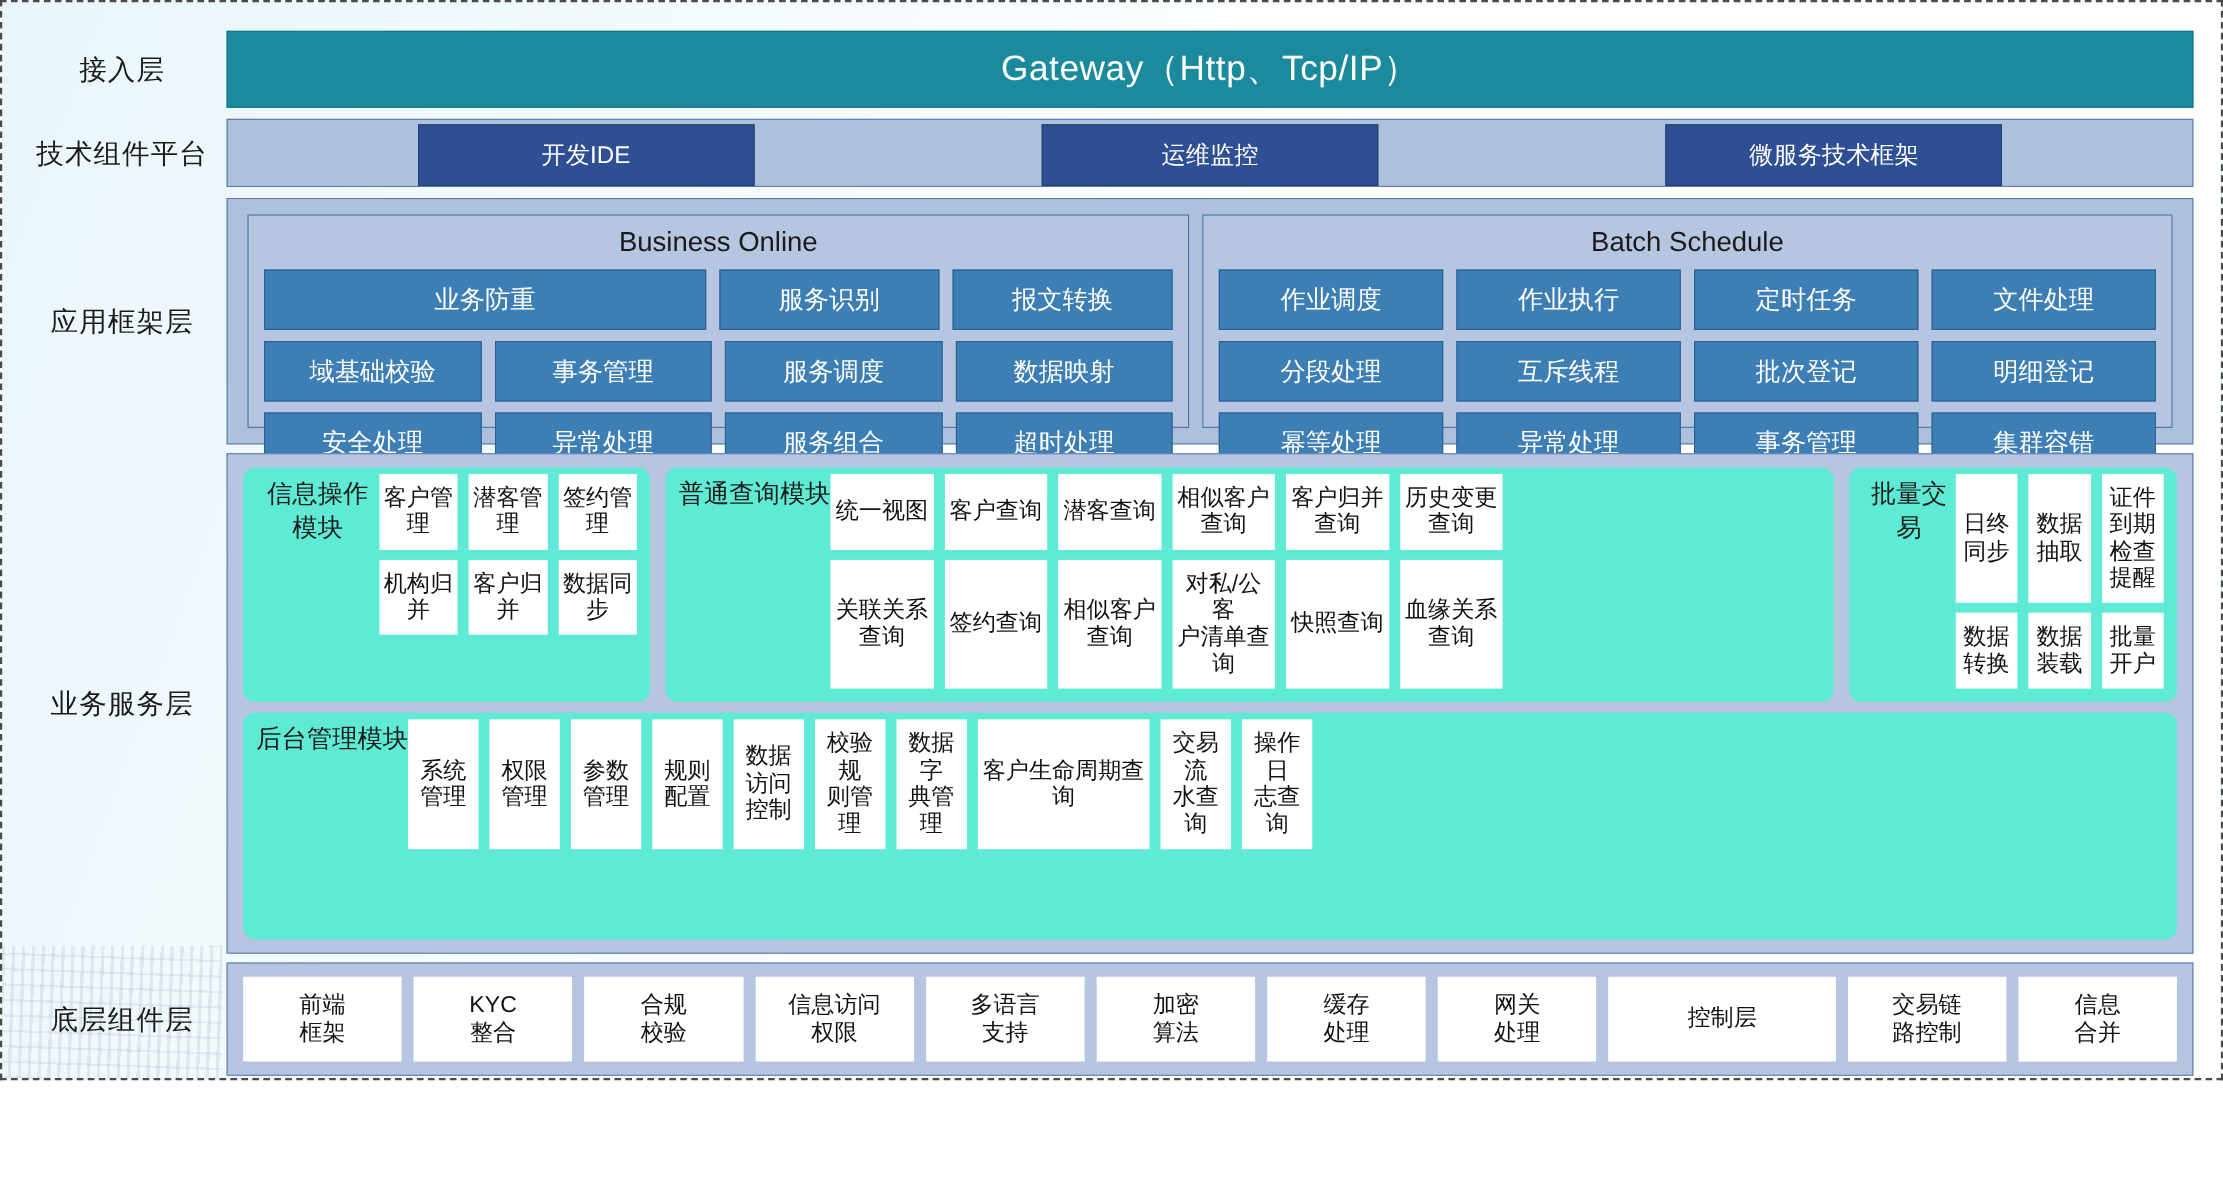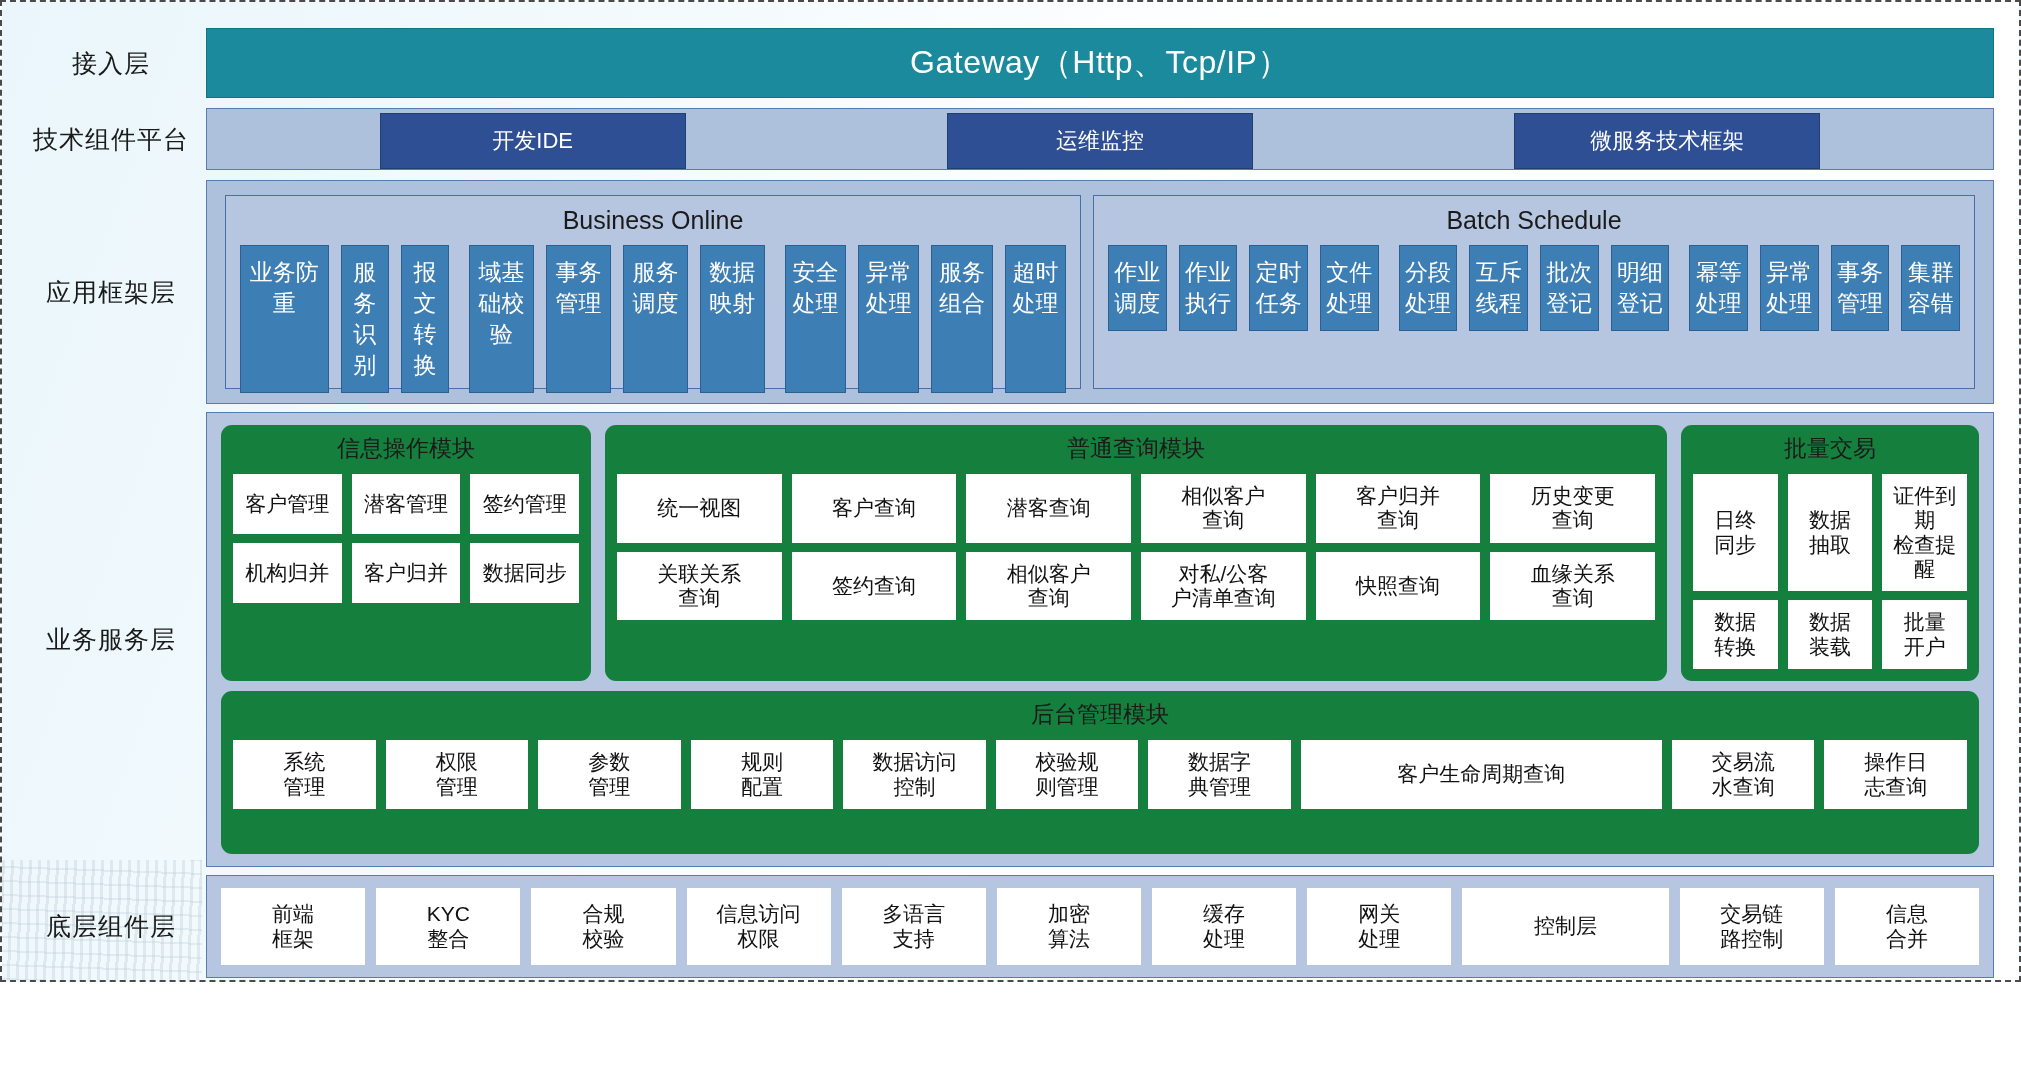--- a/index.html
+++ b/index.html
@@ -78,21 +78,21 @@
     border: 1px solid #4a6ea8;
     padding: 8px 14px 14px 14px;
     display: flex; flex-direction: column;
   }
   .af-group.online { flex: 0 0 856px; }
   .af-group.batch  { flex: 1 1 auto; }
   .af-title {
     text-align: center; font-size: 25px; color: #1a1a1a;
     padding: 2px 0 10px 0;
   }
-  .af-grid { display: flex; flex-direction: row; gap: 20px; }
+  .af-grid { display: flex; flex-direction: column; gap: 10px; }
   .af-line { display: flex; gap: 12px; }
   .af-cell {
     background: #3d7eb4;
     border: 1px solid #2b6092;
     color: #ffffff;
     font-size: 23px;
     text-align: center;
     padding: 11px 4px;
     flex: 1 1 0;
   }
@@ -101,24 +101,24 @@
   
   .bs-band {
     flex: 1 1 auto;
     background: #b6c6e0;
     border: 1px solid #5a7bb0;
     padding: 12px 14px;
     display: flex; flex-direction: column; gap: 10px;
   }
   .bs-top { display: flex; gap: 14px; }
   .bs-group {
-    background: #15803d;
+    background: #5eead4;
     border-radius: 11px;
     padding: 6px 12px 12px 12px;
-    display: flex; flex-direction: column;
+    display: flex; flex-direction: row;
   }
   .bs-group.info  { flex: 0 0 370px; }
   .bs-group.query { flex: 1 1 auto; }
   .bs-group.batchtx { flex: 0 0 298px; }
   .bs-group.admin { flex: 1 1 auto; }
   .bs-title {
     text-align: center; font-size: 23px; color: #1a1a1a;
     padding: 2px 0 10px 0;
   }
   .bs-rows { display: flex; flex-direction: column; gap: 9px; }

